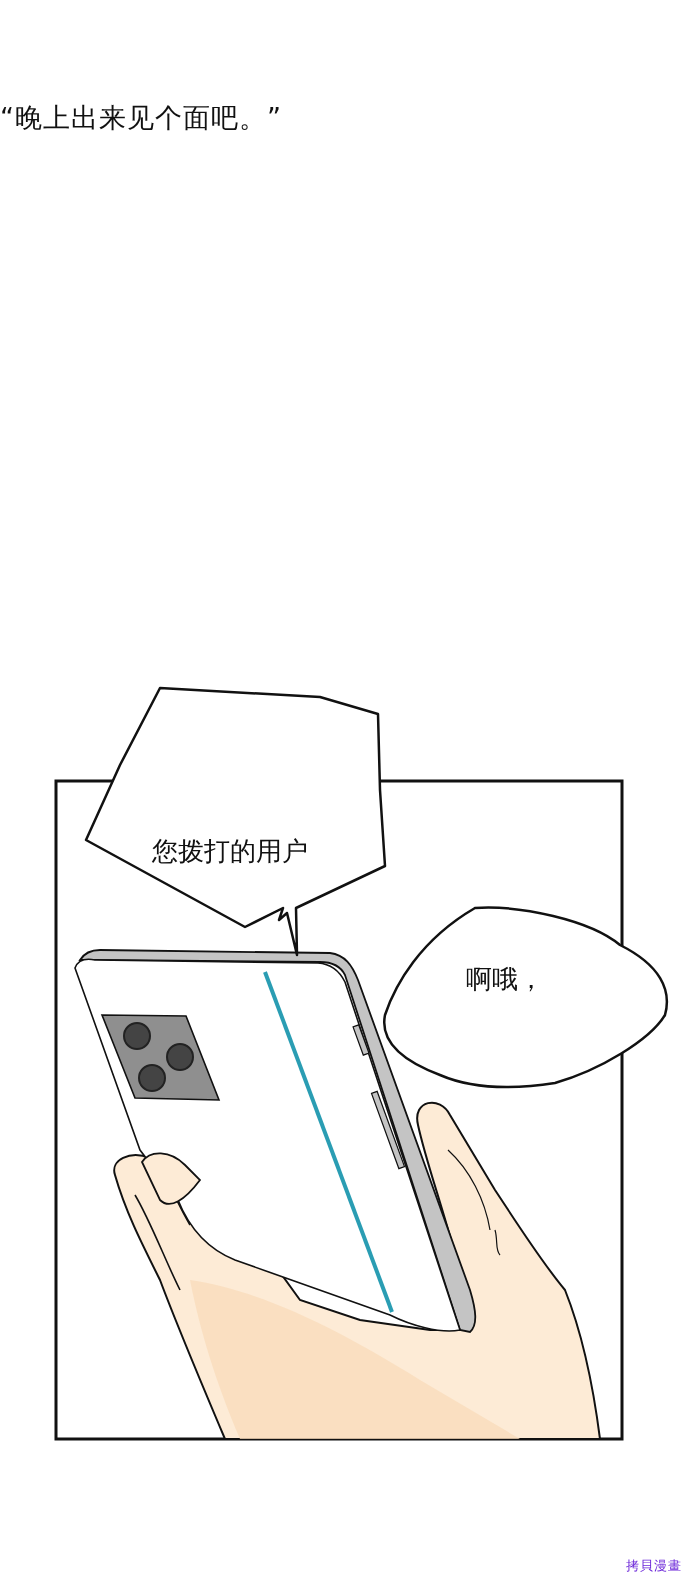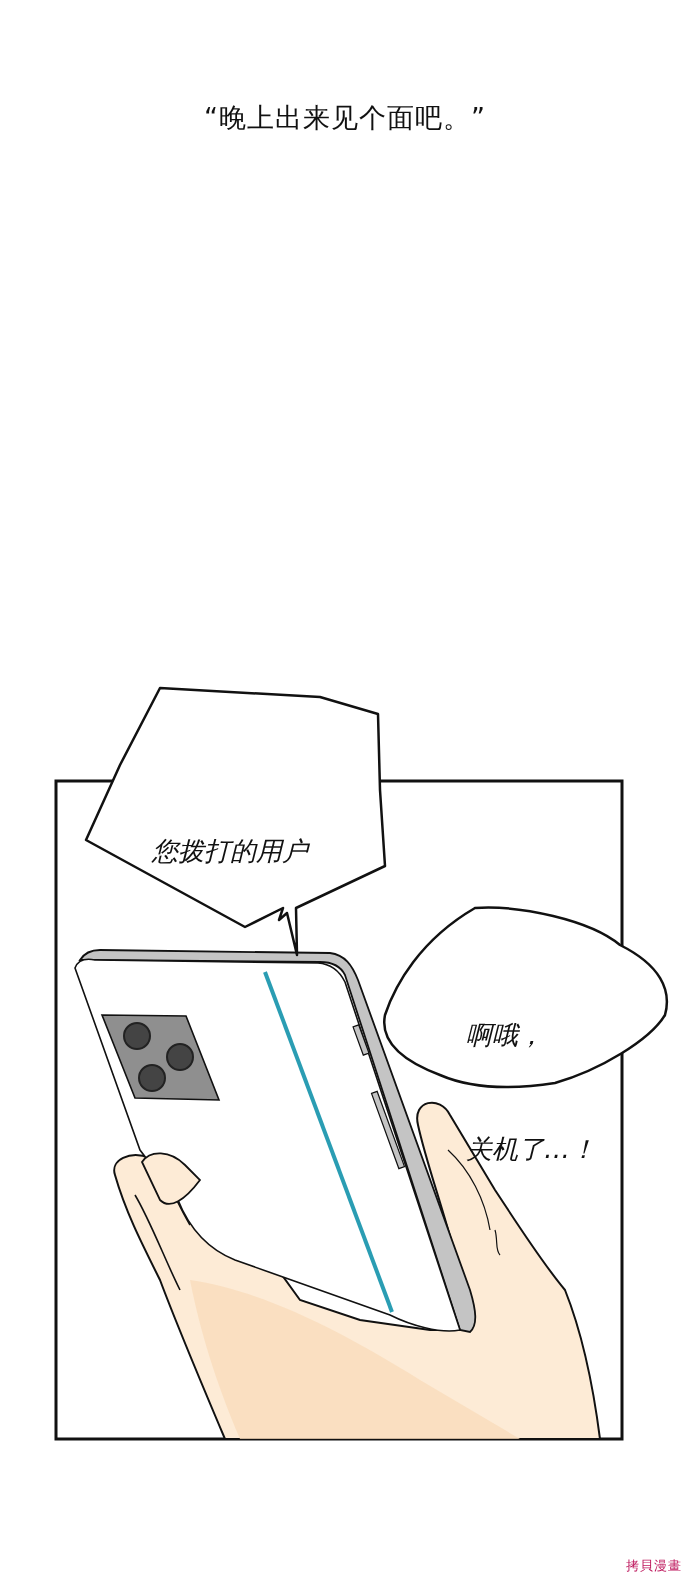--- a/index.html
+++ b/index.html
@@ -1,22 +1,22 @@
 <!DOCTYPE html>
 <html><head>
 <meta charset="utf-8">
 <style>
   html, body { margin:0; padding:0; background:#ffffff; }
   body { width:690px; height:1583px; position:relative; overflow:hidden;
          font-family:"DejaVu Sans", "Liberation Sans", sans-serif; }
-  .caption { position:absolute; left:0; width:690px; top:100px; text-align:center;
+  .caption { position:absolute; left:0; width:690px; top:100px; 
              font-size:27px; color:#111; letter-spacing:1px; }
   .art { position:absolute; left:0; top:0; }
-  .bubble-text { position:absolute; font-size:26px; line-height:38px; color:#111; white-space:pre;font-style:italic; }
-  .watermark { position:absolute; right:8px; bottom:8px; font-size:13px; color:#be185d; letter-spacing:1px; }
+  .bubble-text { position:absolute; font-size:26px; line-height:38px; color:#111; white-space:pre; }
+  .watermark { position:absolute; right:8px; bottom:8px; font-size:13px; color:#6d28d9; letter-spacing:1px; }
 </style>
 </head>
 <body>
 
 <div class="caption">“晚上出来见个面吧。”</div>
 
 <svg class="art" width="690" height="1583" viewBox="0 0 690 1583" xmlns="http://www.w3.org/2000/svg">
 
   <rect x="56" y="781" width="566" height="658" fill="#fff" stroke="#111" stroke-width="3"></rect>
 
@@ -49,18 +49,17 @@
 
   <path d="M160 688 L320 697 L378 714 L380 790 L385 866 L296 908 L297 955 L287 913 L279 920 L283 908 L245 927 L86 840 L120 765 Z" fill="#fff" stroke="#111" stroke-width="2.5" stroke-linejoin="round"></path>
 
   <path d="M475 908 C520 905 590 920 620 945 C660 965 672 990 665 1015 C650 1040 600 1070 555 1083 C510 1090 470 1088 440 1075 C400 1060 380 1040 385 1015 C395 985 420 940 475 908 Z" fill="#fff" stroke="#111" stroke-width="2.5"></path>
 </svg>
 
 <div class="bubble-text" style="left:152px; top:756px;">
   <div>您拨打的用户</div>
 </div>
 
-<div class="bubble-text" style="left:466px; top:940px;">
+<div class="bubble-text" style="left:466px; top:884px;">
   <div>啊哦，</div>
-  <div>关机了…！</div>
 </div>
 
 <div class="watermark">拷貝漫畫</div>
 
 </body></html>

